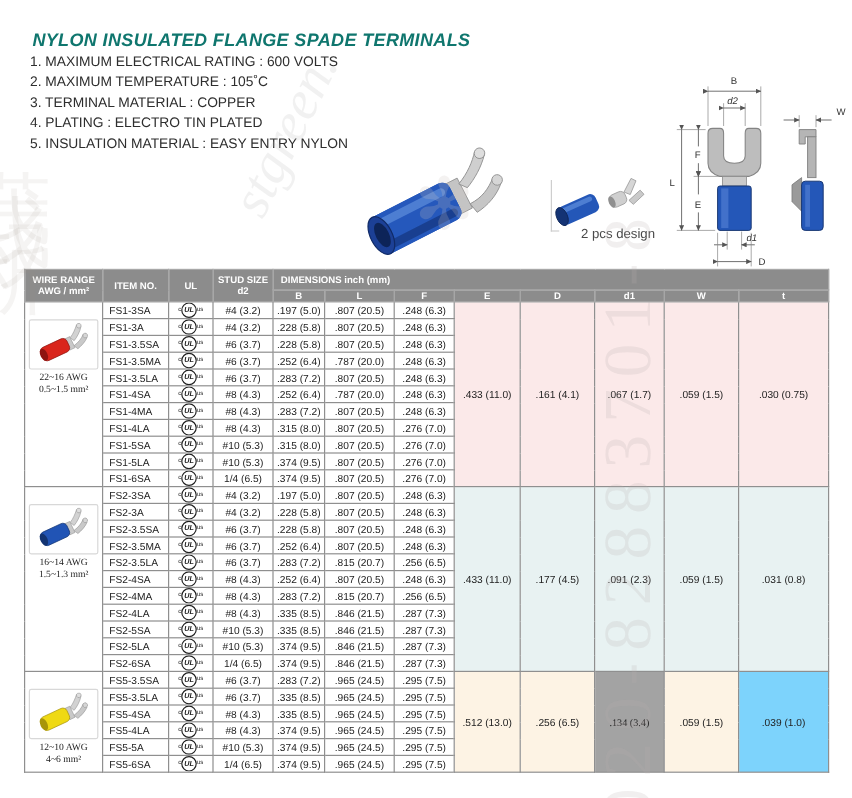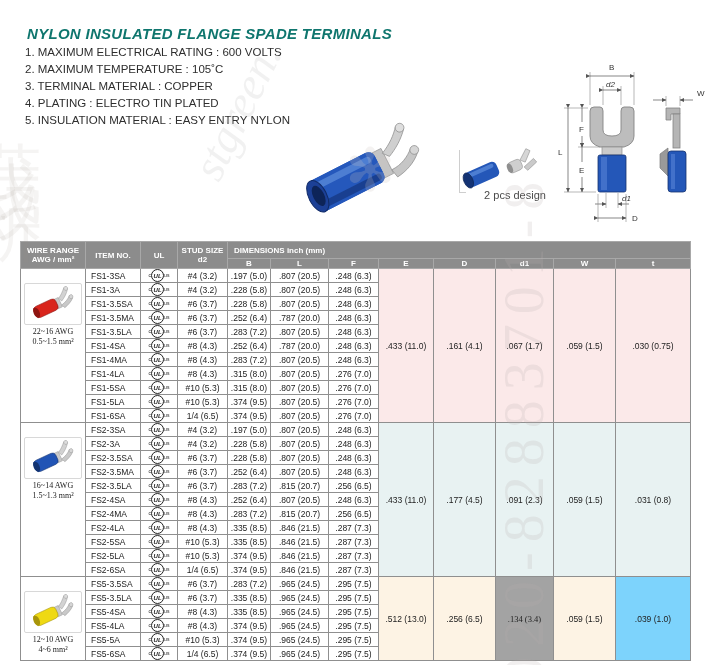--- a/index.html
+++ b/index.html
@@ -48,21 +48,21 @@
     color:rgba(190,190,190,.22);font-family:"Liberation Serif",serif;
   }
   .wm-glyphs{
     left:10px;top:90px;width:60px;
     font-size:64px;line-height:120px;
     color:rgba(160,150,140,.10);writing-mode:vertical-rl;
     font-family:"DejaVu Sans",sans-serif;height:560px;
   }
   .wm-flower{left:345px;top:135px;font-size:60px;color:rgba(205,195,190,.22);}
   
-  .spec-table-wrap{position:absolute;left:20px;top:241px;z-index:2;}
+  .spec-table-wrap{position:absolute;left:20px;top:224px;z-index:2;}
   table.spec{
     border-collapse:collapse;table-layout:fixed;width:670px;
     font-size:8.5px;color:#222;
   }
   table.spec th{
     background:#8c8c8c;color:#fff;font-size:8px;font-weight:bold;
     border:1px solid #a8a8a8;padding:0;line-height:9px;
   }
   table.spec th.dims{text-align:left;padding-left:6px;height:16px;}
   table.spec td{

